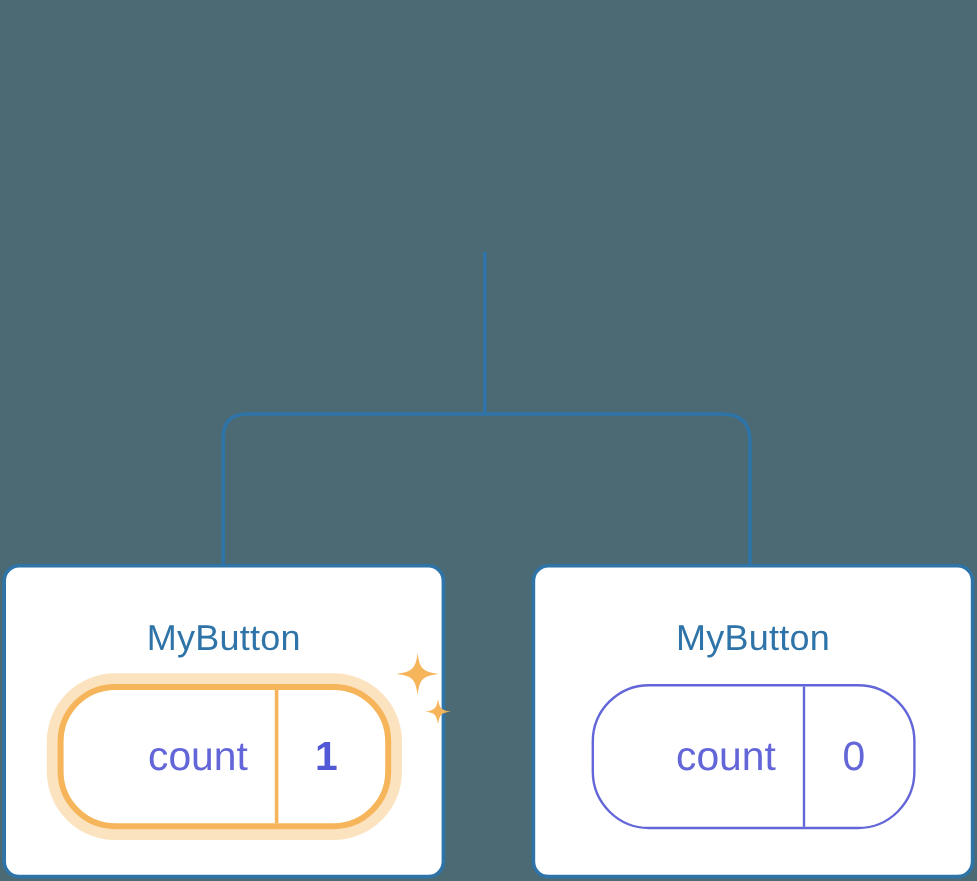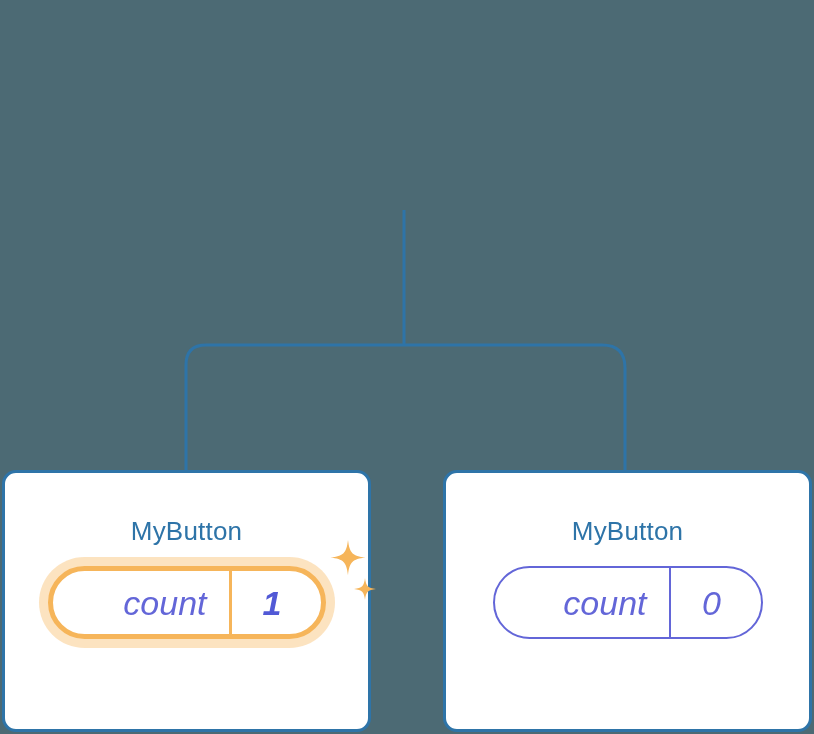--- a/index.html
+++ b/index.html
@@ -38,21 +38,21 @@
     border-radius: 14px;
     box-sizing: border-box;
     z-index: 2;
     display: flex;
     flex-direction: column;
     align-items: center;
   }
 
   .node-title {
     color: #2e74a8;
-    font-size: 26px;
+    font-size: 30px;
     font-weight: 400;
     letter-spacing: 0.2px;
     line-height: 1;
     white-space: nowrap;
   }
 
   
   #node-root {
     left: 218px;
     top: 2px;
@@ -88,25 +88,24 @@
     position: relative;
     display: flex;
     align-items: center;
     justify-content: center;
   }
 
   .pill {
     position: relative;
     display: flex;
     align-items: stretch;
-    height: 73px;
+    height: 121px;
     border-radius: 48px;
     box-sizing: border-box;
     background: #ffffff;
-    font-style: italic;
   }
 
   .pill-key,
   .pill-val {
     display: flex;
     align-items: center;
     justify-content: center;
     font-size: 34px;
     line-height: 1;
     box-sizing: border-box;

